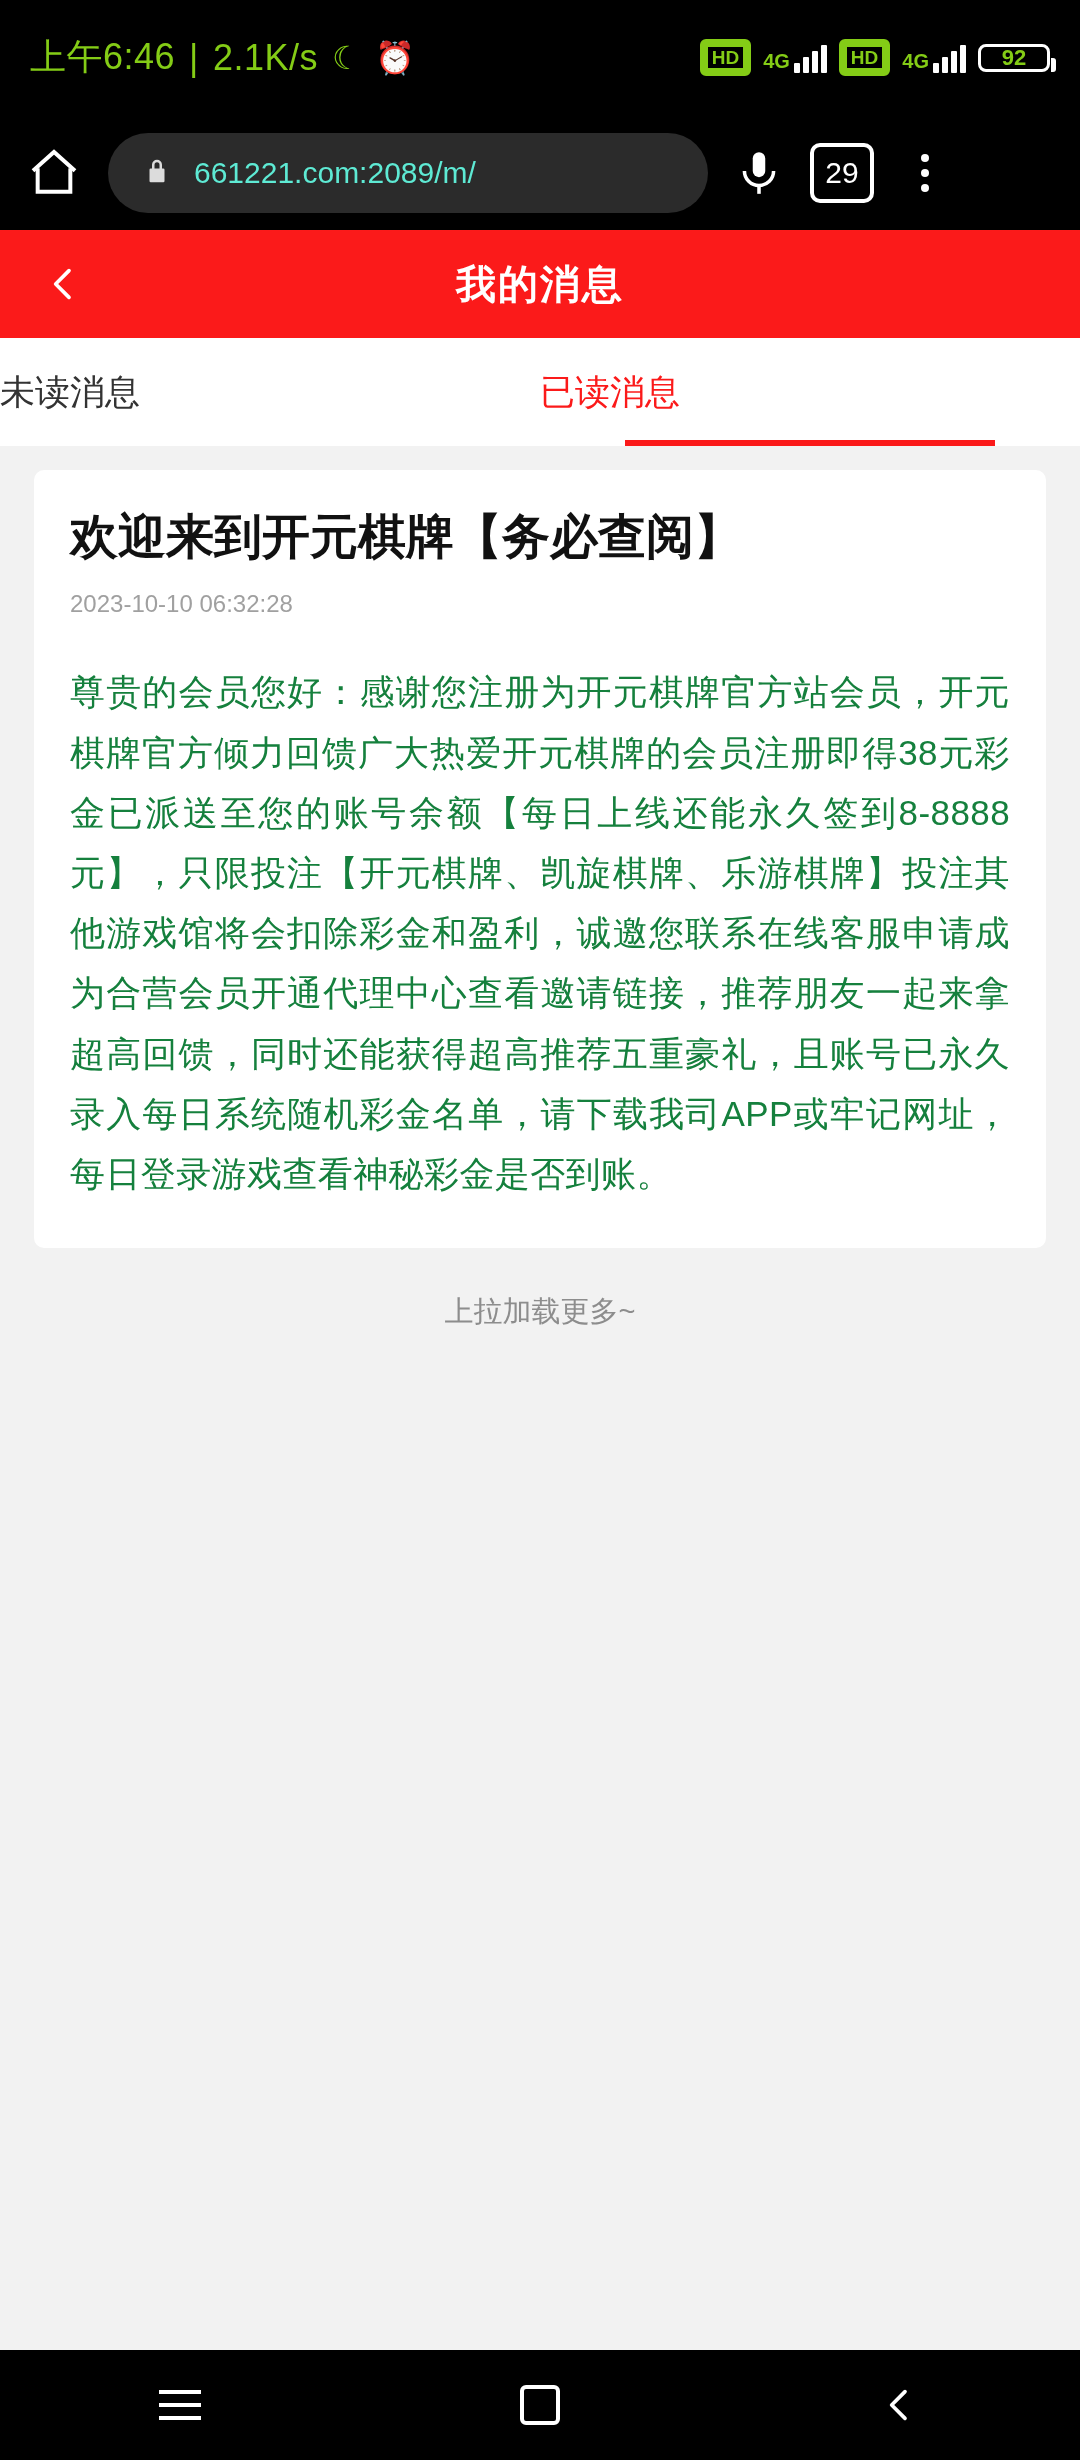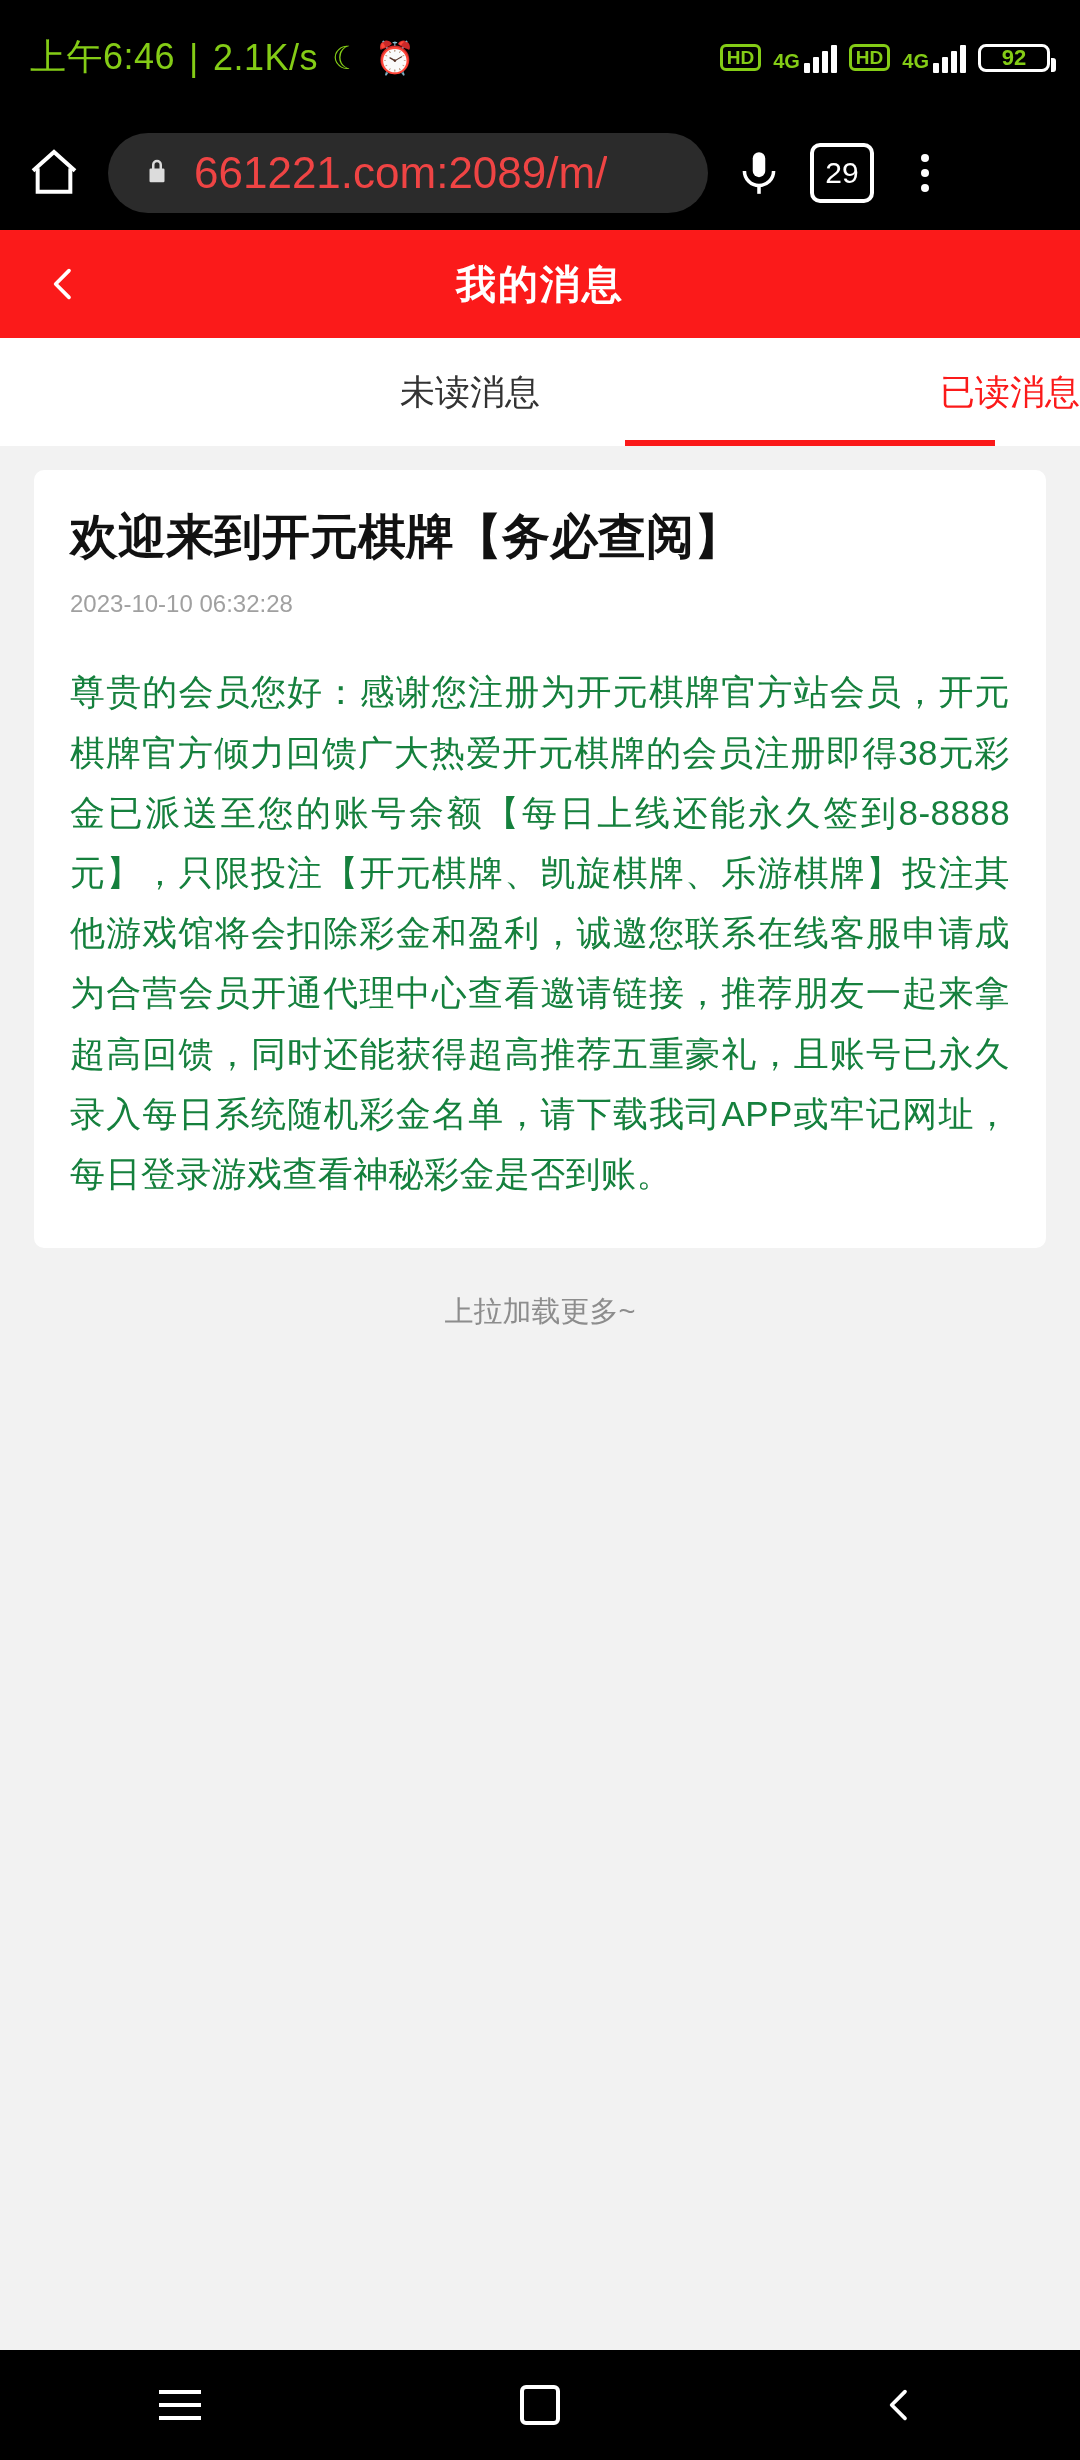--- a/index.html
+++ b/index.html
@@ -14,21 +14,21 @@
   .statusbar {
     height:115px; background:#000; color:#84cc16;
     display:flex; align-items:center; justify-content:space-between;
     padding:0 30px;
   }
   .status-left { display:flex; align-items:center; gap:14px; font-size:36px; letter-spacing:0.5px; }
   .status-right { display:flex; align-items:center; gap:12px; }
   .moon { font-size:32px; }
   .alarm { font-size:32px; }
   .hd-badge {
-    border:3px solid #84cc16; border-radius:6px; font-size:19px;
+    border:8px solid #84cc16; border-radius:6px; font-size:19px;
     padding:1px 4px; font-weight:bold; line-height:1;
   }
   .sup4g { font-size:20px; vertical-align:super; font-weight:bold; }
   .sig { display:inline-flex; align-items:flex-end; gap:3px; height:30px; }
   .sig i { display:block; width:6px; background:#fff; border-radius:1px; }
   .sig i:nth-child(1){height:10px;} .sig i:nth-child(2){height:16px;}
   .sig i:nth-child(3){height:22px;} .sig i:nth-child(4){height:28px;}
   .sigwrap { display:flex; align-items:flex-end; gap:4px; }
   .batt {
     border:3px solid #fff; border-radius:8px; width:72px; height:28px;
@@ -44,21 +44,21 @@
   .chrome {
     height:115px; background:#000;
     display:flex; align-items:center; padding:0 26px; gap:26px;
   }
   .home-btn { width:56px; height:56px; flex:0 0 auto; }
   .omnibox {
     flex:1 1 auto; height:80px; background:#2b2b2b; border-radius:40px;
     display:flex; align-items:center; padding:0 34px; gap:22px;
     max-width:600px;
   }
-  .omnibox .url { color:#ef4444; font-size:44px; white-space:nowrap; overflow:hidden; }
+  .omnibox .url { color:#5eead4; font-size:30px; white-space:nowrap; overflow:hidden; }
   .mic-btn { width:50px; height:56px; flex:0 0 auto; }
   .tabs-btn {
     width:64px; height:60px; border:4px solid #fff; border-radius:10px;
     color:#fff; font-size:30px; display:flex; align-items:center; justify-content:center;
     flex:0 0 auto;
   }
   .menu-btn { width:50px; height:56px; display:flex; flex-direction:column;
     align-items:center; justify-content:center; gap:7px; flex:0 0 auto; }
   .menu-btn span { width:8px; height:8px; background:#fff; border-radius:50%; display:block; }
 
@@ -69,21 +69,21 @@
   }
   .back-chevron {
     position:absolute; left:44px; top:50%; transform:translateY(-50%);
     width:40px; height:40px;
   }
   .appbar-title { color:#fff; font-size:40px; font-weight:bold; letter-spacing:2px; }
 
   
   .tabbar { height:108px; background:#fff; display:flex; }
   .tab {
-    flex:1; display:flex; align-items:center; justify-content:flex-end;
+    flex:1; display:flex; align-items:center; justify-content:flex-start;
     font-size:35px; color:#333; position:relative;
   }
   .tab.active { color:#fb1a1a; }
   .tab.active::after {
     content:""; position:absolute; bottom:0; left:50%; transform:translateX(-50%);
     width:370px; height:6px; background:#fb1a1a;
   }
 
   
   .content { padding:24px 34px 0 34px; }

